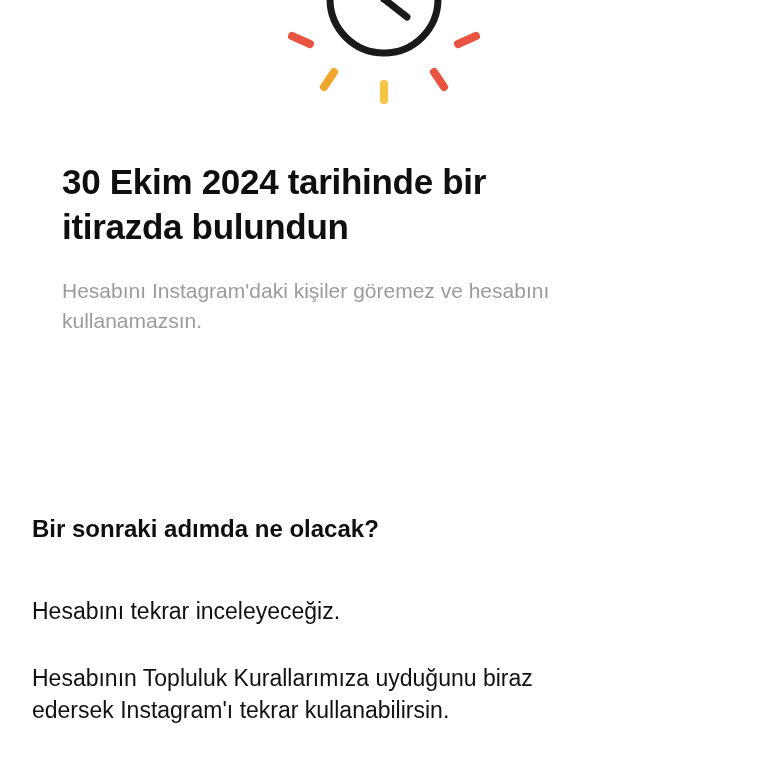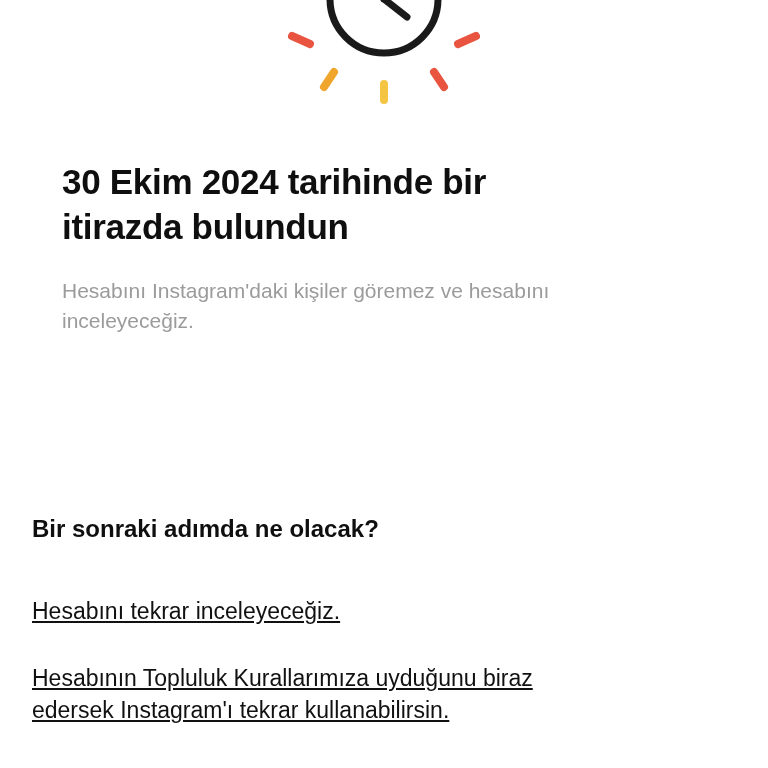--- a/index.html
+++ b/index.html
@@ -77,21 +77,20 @@
     font-weight: bold;
     color: #0f0f0f;
     margin-bottom: 52px;
   }
   .section-p {
     font-size: 23px;
     line-height: 1.42;
     color: #111111;
     margin-bottom: 34px;
     max-width: 680px;
-    text-decoration: underline;
   }
 </style>
 </head>
 <body>
 
 <div class="screen">
 
   <div class="illustration">
     <svg width="260" height="170" viewBox="0 0 260 170">
 
@@ -103,21 +102,21 @@
       <line x1="38" y1="92" x2="56" y2="100" stroke="#e8543f" stroke-width="8" stroke-linecap="round"></line>
       <line x1="222" y1="92" x2="204" y2="100" stroke="#e8543f" stroke-width="8" stroke-linecap="round"></line>
       <line x1="70" y1="143" x2="80" y2="128" stroke="#f0a52c" stroke-width="8" stroke-linecap="round"></line>
       <line x1="190" y1="143" x2="180" y2="128" stroke="#e8543f" stroke-width="8" stroke-linecap="round"></line>
       <line x1="130" y1="156" x2="130" y2="140" stroke="#f4c542" stroke-width="8" stroke-linecap="round"></line>
     </svg>
   </div>
 
   <div class="content">
     <h1 class="headline">30 Ekim 2024 tarihinde bir itirazda bulundun</h1>
-    <p class="muted-text">Hesabını Instagram'daki kişiler göremez ve hesabını inceleyeceğiz.</p>
+    <p class="muted-text">Hesabını Instagram'daki kişiler göremez ve hesabını kullanamazsın.</p>
   </div>
 
   <div class="section">
     <h2 class="section-title">Bir sonraki adımda ne olacak?</h2>
     <p class="section-p">Hesabını tekrar inceleyeceğiz.</p>
     <p class="section-p">Hesabının Topluluk Kurallarımıza uyduğunu biraz edersek Instagram'ı tekrar kullanabilirsin.</p>
   </div>
 
 </div>
 

